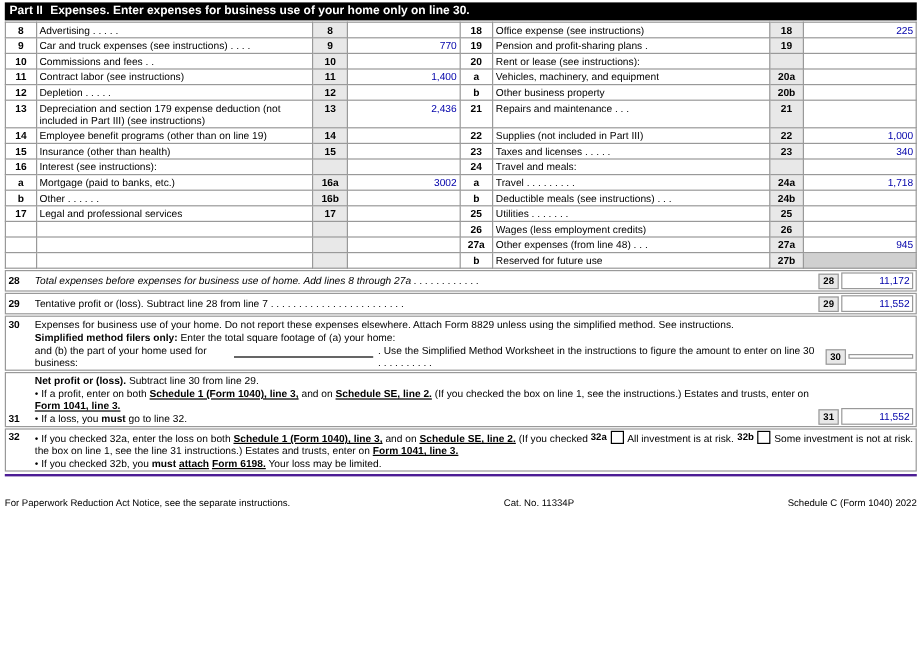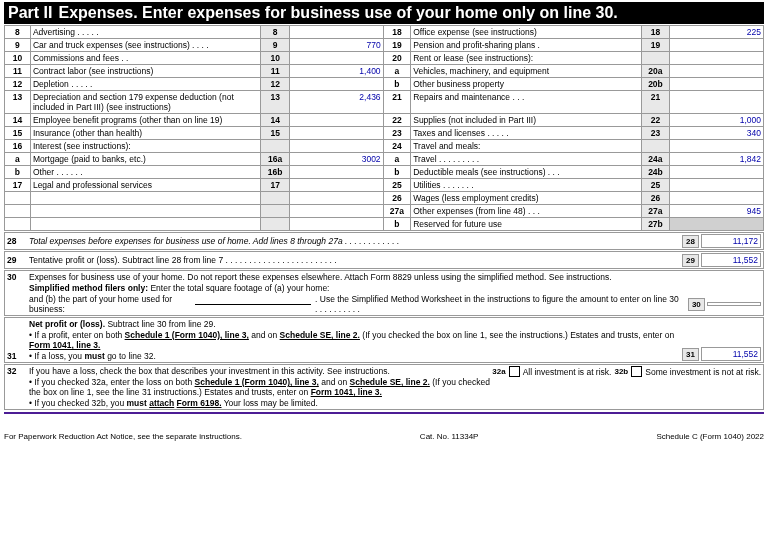--- a/index.html
+++ b/index.html
@@ -16,21 +16,21 @@
       padding: 2px 4px;
     }
     
     .part-header {
       display: flex;
       align-items: center;
       background: #000;
       color: #fff;
       padding: 2px 4px;
       font-weight: bold;
-      font-size: 16px;
+      font-size: 10px;
       margin-bottom: 1px;
     }
     .part-label {
       margin-right: 6px;
     }
     
     .main-table {
       width: 100%;
       border-collapse: collapse;
       font-size: 8.5px;
@@ -205,21 +205,21 @@
       </tr>
 
       <tr>
         <td class="sub-label">a</td>
         <td class="desc">Mortgage (paid to banks, etc.)</td>
         <td class="box-num">16a</td>
         <td class="value">3002</td>
         <td class="sub-label">a</td>
         <td class="desc">Travel . . . . . . . . .</td>
         <td class="box-num">24a</td>
-        <td class="value">1,842</td>
+        <td class="value">1,718</td>
       </tr>
 
       <tr>
         <td class="sub-label">b</td>
         <td class="desc">Other . . . . . .</td>
         <td class="box-num">16b</td>
         <td class="input-box"></td>
         <td class="sub-label">b</td>
         <td class="desc">Deductible meals (see instructions) . . .</td>
         <td class="box-num">24b</td>
@@ -328,21 +328,20 @@
       </div>
       <span style="font-weight:bold; background:#e8e8e8; border:0.5px solid #999; padding:1px 3px; margin:0 2px; font-size:8px; height:fit-content;">31</span>
       <span style="color:#00a; width:60px; text-align:right; border:0.5px solid #999; padding:1px 2px; height:fit-content;">11,552</span>
     </div>
   </div>
 
   <div style="border:0.5px solid #999; padding:1px 2px; margin-top:1px; font-size:8.5px;">
     <div style="display:flex; align-items:flex-start;">
       <span style="font-weight:bold; width:22px; flex-shrink:0;">32</span>
       <div style="flex:1;">
-        <div>If you have a loss, check the box that describes your investment in this activity. See instructions.</div>
         <div style="margin-top:1px;">
           <span>• If you checked 32a, enter the loss on both</span>
           <span class="bold underline">Schedule 1 (Form 1040), line 3,</span>
           <span>and on</span>
           <span class="bold underline">Schedule SE, line 2.</span>
           <span>(If you checked the box on line 1, see the line 31 instructions.) Estates and trusts, enter on</span>
           <span class="bold underline">Form 1041, line 3.</span>
         </div>
         <div style="margin-top:1px;">
           <span>• If you checked 32b, you</span>

